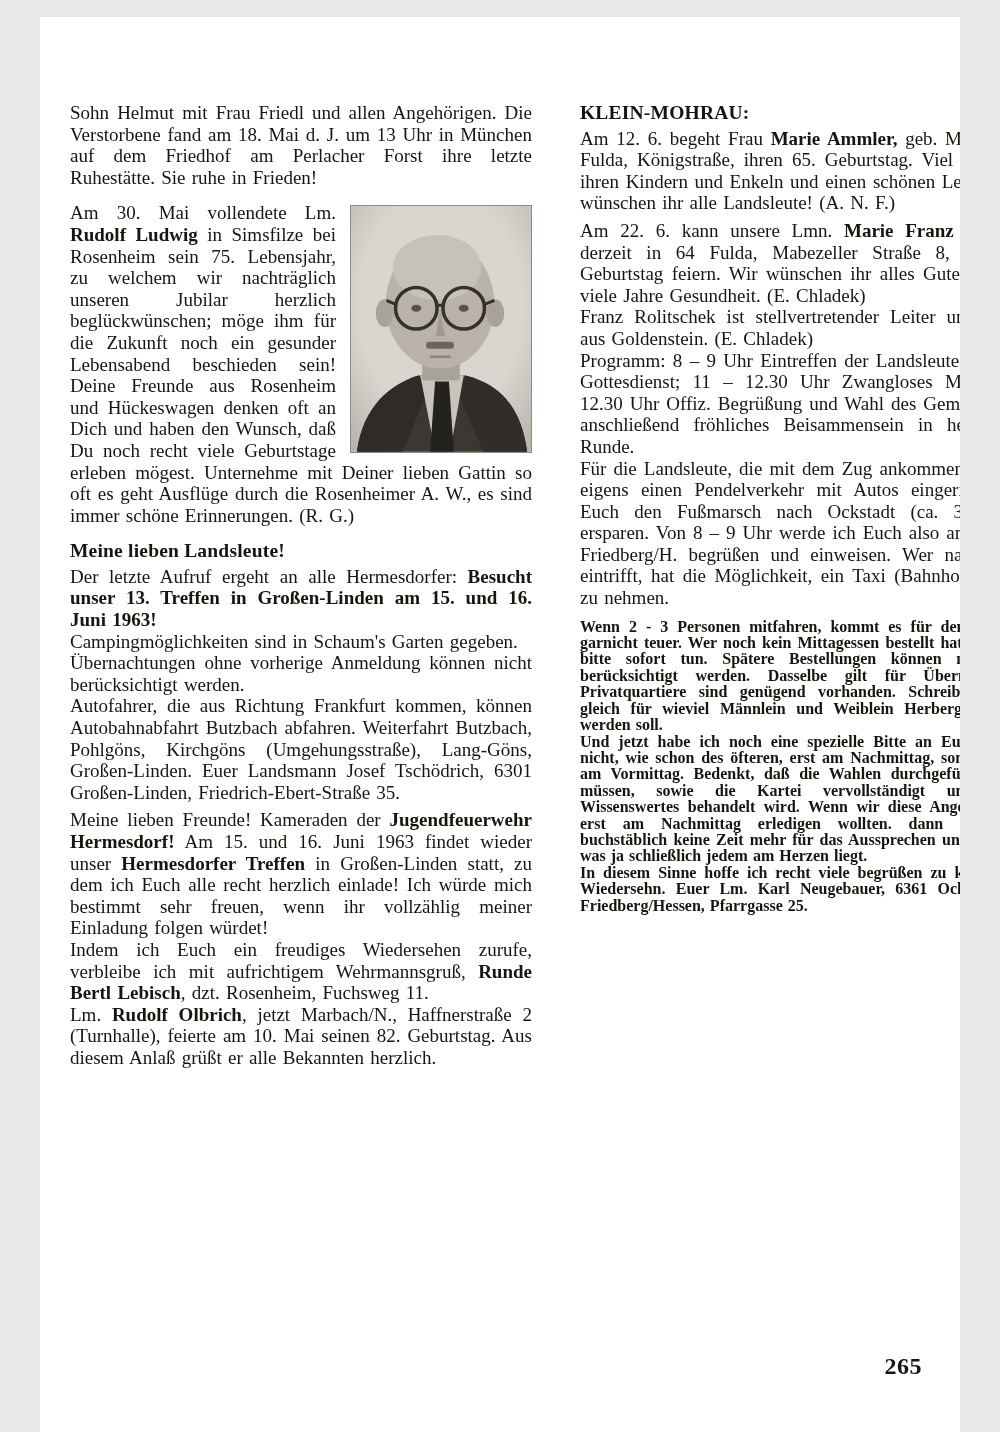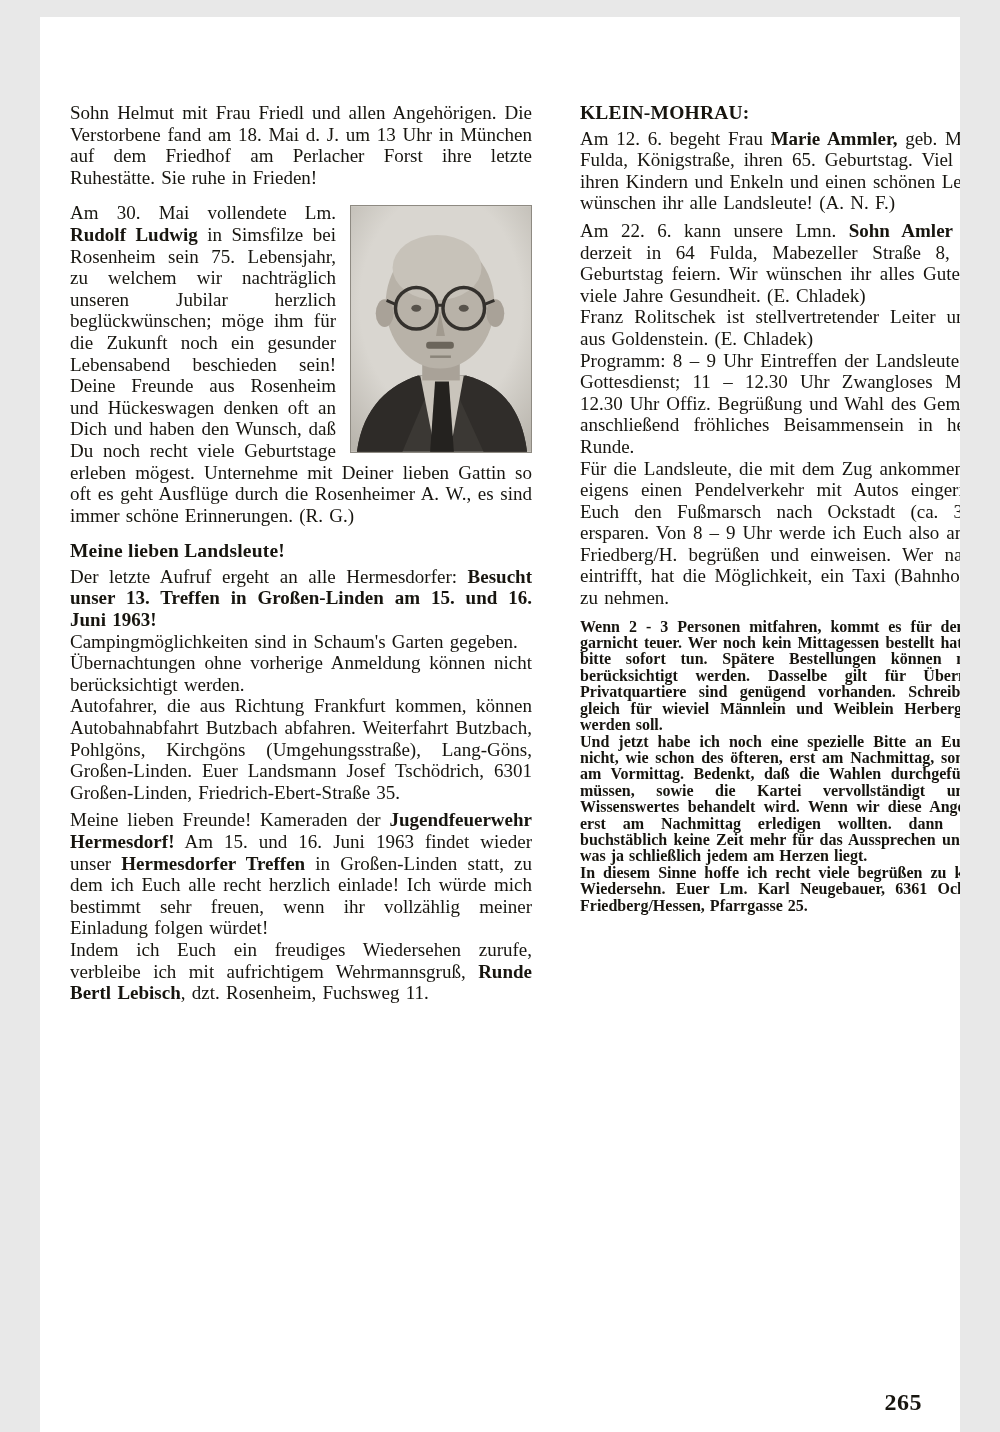--- a/index.html
+++ b/index.html
@@ -61,21 +61,21 @@
     font-size:16px;
     line-height:16.4px;
     font-weight:bold;
     margin:0;
     word-spacing:1px;
     text-align:justify;
   }
 
   .page-number {
     position:absolute;
-    right:38px; top:1372px;
+    right:38px; top:1336px;
     font-size:24px;
     font-weight:bold;
     letter-spacing:0.5px;
   }
 </style>
 </head>
 <body>
 
 <div class="page" style="--paper: #ffffff; --ink: #17150f;">
 
@@ -135,29 +135,30 @@
 
     <p class="body">Übernachtungen ohne vorherige Anmeldung können nicht berücksichtigt werden.</p>
 
     <p class="body">Autofahrer, die aus Richtung Frankfurt kommen, können Autobahnabfahrt Butzbach abfahren. Weiterfahrt Butzbach, Pohlgöns, Kirchgöns (Umgehungsstraße), Lang-Göns, Großen-Linden. Euer Landsmann Josef Tschödrich, 6301 Großen-Linden, Friedrich-Ebert-Straße 35.</p>
 
     <p class="body mt-sm">Meine lieben Freunde! Kameraden der <b>Jugendfeuerwehr Hermesdorf!</b> Am 15. und 16. Juni 1963 findet wieder unser <b>Hermesdorfer Treffen</b> in Großen-Linden statt, zu dem ich Euch alle recht herzlich einlade! Ich würde mich bestimmt sehr freuen, wenn ihr vollzählig meiner Einladung folgen würdet!</p>
 
     <p class="body">Indem ich Euch ein freudiges Wiedersehen zurufe, verbleibe ich mit aufrichtigem Wehrmannsgruß, <b>Runde Bertl Lebisch</b>, dzt. Rosenheim, Fuchsweg 11.</p>
 
 
+    <p class="body">Lm. <b>Rudolf Olbrich</b>, jetzt Marbach/N., Haffnerstraße 2 (Turnhalle), feierte am 10. Mai seinen 82. Geburtstag. Aus diesem Anlaß grüßt er alle Bekannten herzlich.</p>
   </div>
 
   <div class="col col-right">
 
     <h2 class="heading first">KLEIN-MOHRAU:</h2>
 
     <p class="body mb-sm">Am 12. 6. begeht Frau <b>Marie Ammler,</b> geb. Martinek, in Fulda, Königstraße, ihren 65. Geburtstag. Viel Freude an ihren Kindern und Enkeln und einen schönen Lebensabend wünschen ihr alle Landsleute! (A. N. F.)</p>
 
-    <p class="body">Am 22. 6. kann unsere Lmn. <b>Sohn Amler</b> (Oberort), derzeit in 64 Fulda, Mabezeller Straße 8, ihren 65. Geburtstag feiern. Wir wünschen ihr alles Gute und noch viele Jahre Gesundheit. (E. Chladek)</p>
+    <p class="body">Am 22. 6. kann unsere Lmn. <b>Marie Franz</b> (Oberort), derzeit in 64 Fulda, Mabezeller Straße 8, ihren 65. Geburtstag feiern. Wir wünschen ihr alles Gute und noch viele Jahre Gesundheit. (E. Chladek)</p>
 
 
 
     <p class="body">Franz Rolitschek ist stellvertretender Leiter und stammt aus Goldenstein. (E. Chladek)</p>
 
 
     <p class="body">Programm: 8 – 9 Uhr Eintreffen der Landsleute; 9.30 Uhr Gottesdienst; 11 – 12.30 Uhr Zwangloses Mittagessen; 12.30 Uhr Offiz. Begrüßung und Wahl des Gemeinderates, anschließend fröhliches Beisammensein in heimatlicher Runde.</p>
 
     <p class="body">Für die Landsleute, die mit dem Zug ankommen, habe ich eigens einen Pendelverkehr mit Autos eingerichtet, um Euch den Fußmarsch nach Ockstadt (ca. 3 km) zu ersparen. Von 8 – 9 Uhr werde ich Euch also am Bahnhof Friedberg/H. begrüßen und einweisen. Wer nach 9 Uhr eintrifft, hat die Möglichkeit, ein Taxi (Bahnhofsvorplatz) zu nehmen.</p>
 

